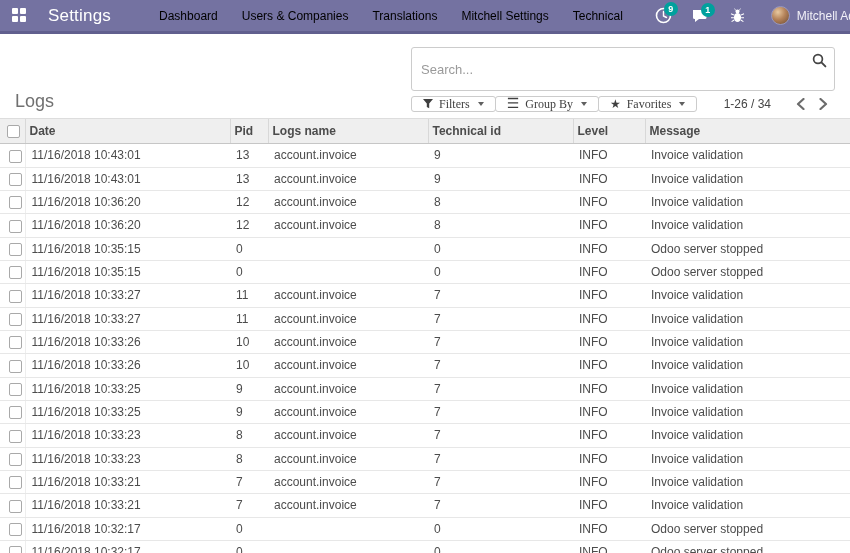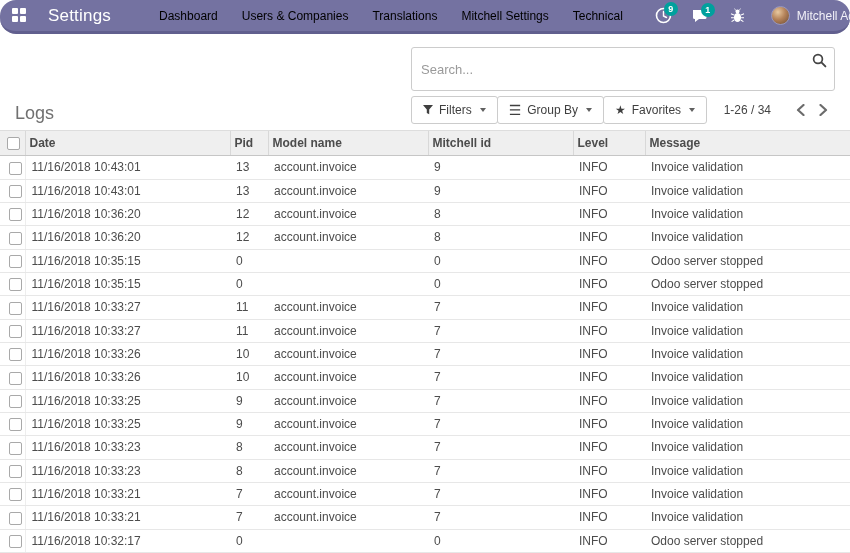--- a/index.html
+++ b/index.html
@@ -15,21 +15,20 @@
   
   .navbar {
     height: 34px;
     background: #7472a1;
     border-bottom: 3px solid #615f8e;
     display: flex;
     align-items: center;
     padding: 0 12px;
     flex: 0 0 auto;
     color: #ffffff;
-    border-radius: 16px;
   }
   .apps-icon {
     width: 15px; height: 15px;
     display: grid;
     grid-template-columns: 6px 6px;
     grid-template-rows: 6px 6px;
     gap: 2px;
     cursor: pointer;
     margin-right: 22px;
   }
@@ -116,24 +115,24 @@
     align-items: center;
   }
   .btn-group { display: flex; }
   .cp-btn {
     display: inline-flex;
     align-items: center;
     border: 1px solid #cccccc;
     background: #ffffff;
     border-radius: 3px;
     padding: 3px 11px;
-    height: 28px;
+    height: 16px;
     font-size: 12px;
     color: #3f3f3f;
-    font-family: Liberation Sans, sans-serif;
+    font-family: Liberation Serif, serif;
     cursor: pointer;
     margin-left: -1px;
     white-space: nowrap;
   }
   .cp-btn:first-child { margin-left: 0; }
   .btn-ico { margin-right: 6px; display: inline-flex; align-items: center; color: #3f3f3f; }
   .btn-ico.lines { font-size: 14px; line-height: 1; }
   .btn-ico.star { font-size: 12px; line-height: 1; }
   .btn-caret {
     width: 0; height: 0;
@@ -305,22 +304,22 @@
         <col style="width:72px">
         <col>
     </colgroup>
     <thead>
       <tr data-name="table-header-row">
         <th class="sel-col">
           <span class="checkbox" data-name="select-all-checkbox"></span>
         </th>
       <th data-name="column-header-date">Date</th>
           <th class="c-right" data-name="column-header-pid">Pid</th>
-          <th data-name="column-header-model-name">Model name</th>
-          <th class="c-right" data-name="column-header-ressource-id">Mitchell id</th>
+          <th data-name="column-header-model-name">Logs name</th>
+          <th class="c-right" data-name="column-header-ressource-id">Technical id</th>
           <th data-name="column-header-level">Level</th>
           <th data-name="column-header-message">Message</th>
         </tr>
     </thead>
     <tbody>
         <tr data-name="table-row">
           <td class="sel-col"><span class="checkbox" data-name="row-checkbox"></span></td>
           <td data-name="cell-date">11/16/2018 10:43:01</td>
           <td class="c-right" data-name="cell-pid">13</td>
           <td data-name="cell-model">account.invoice</td>

